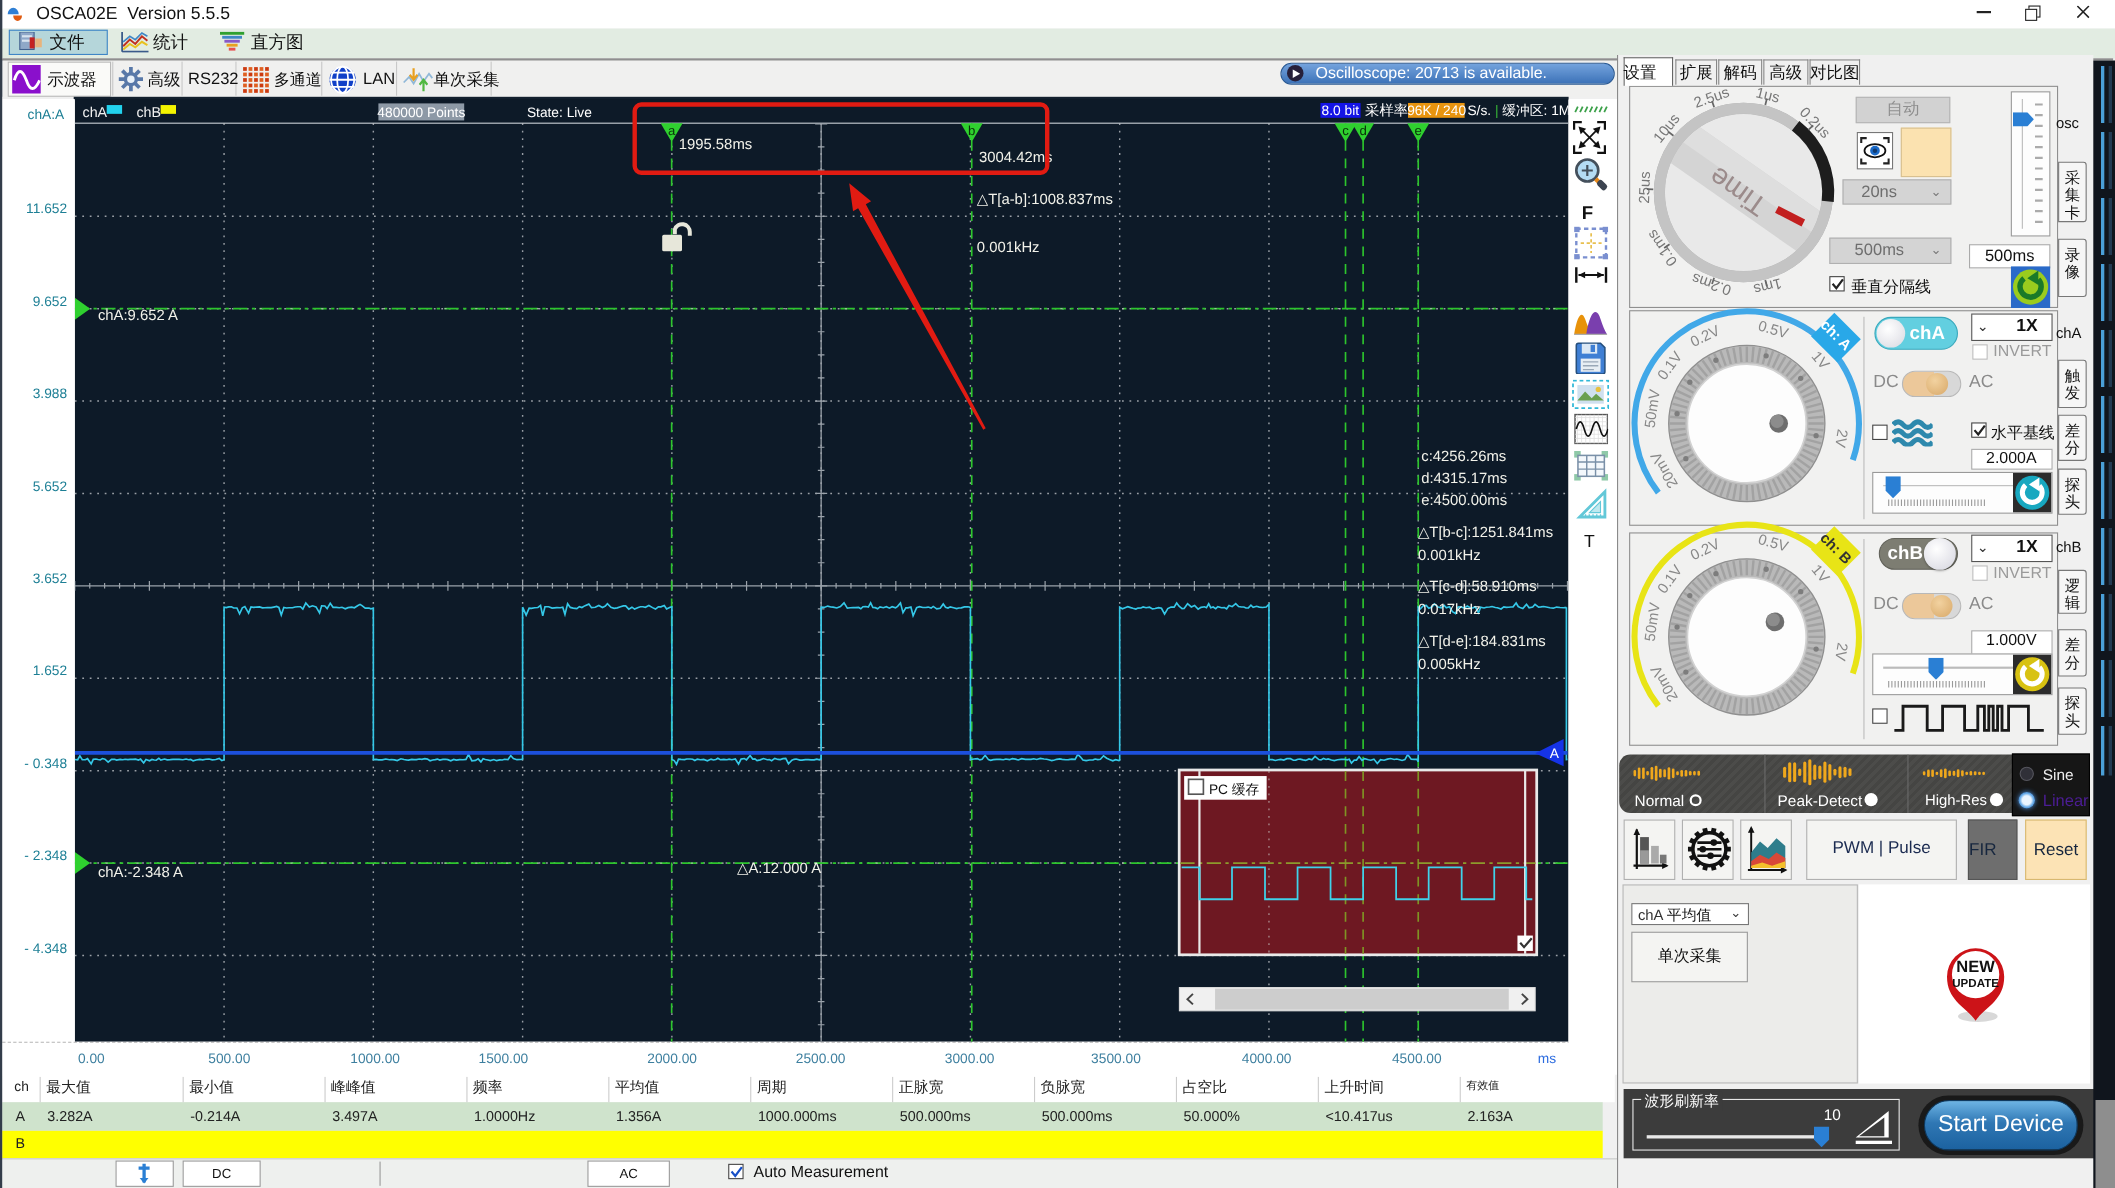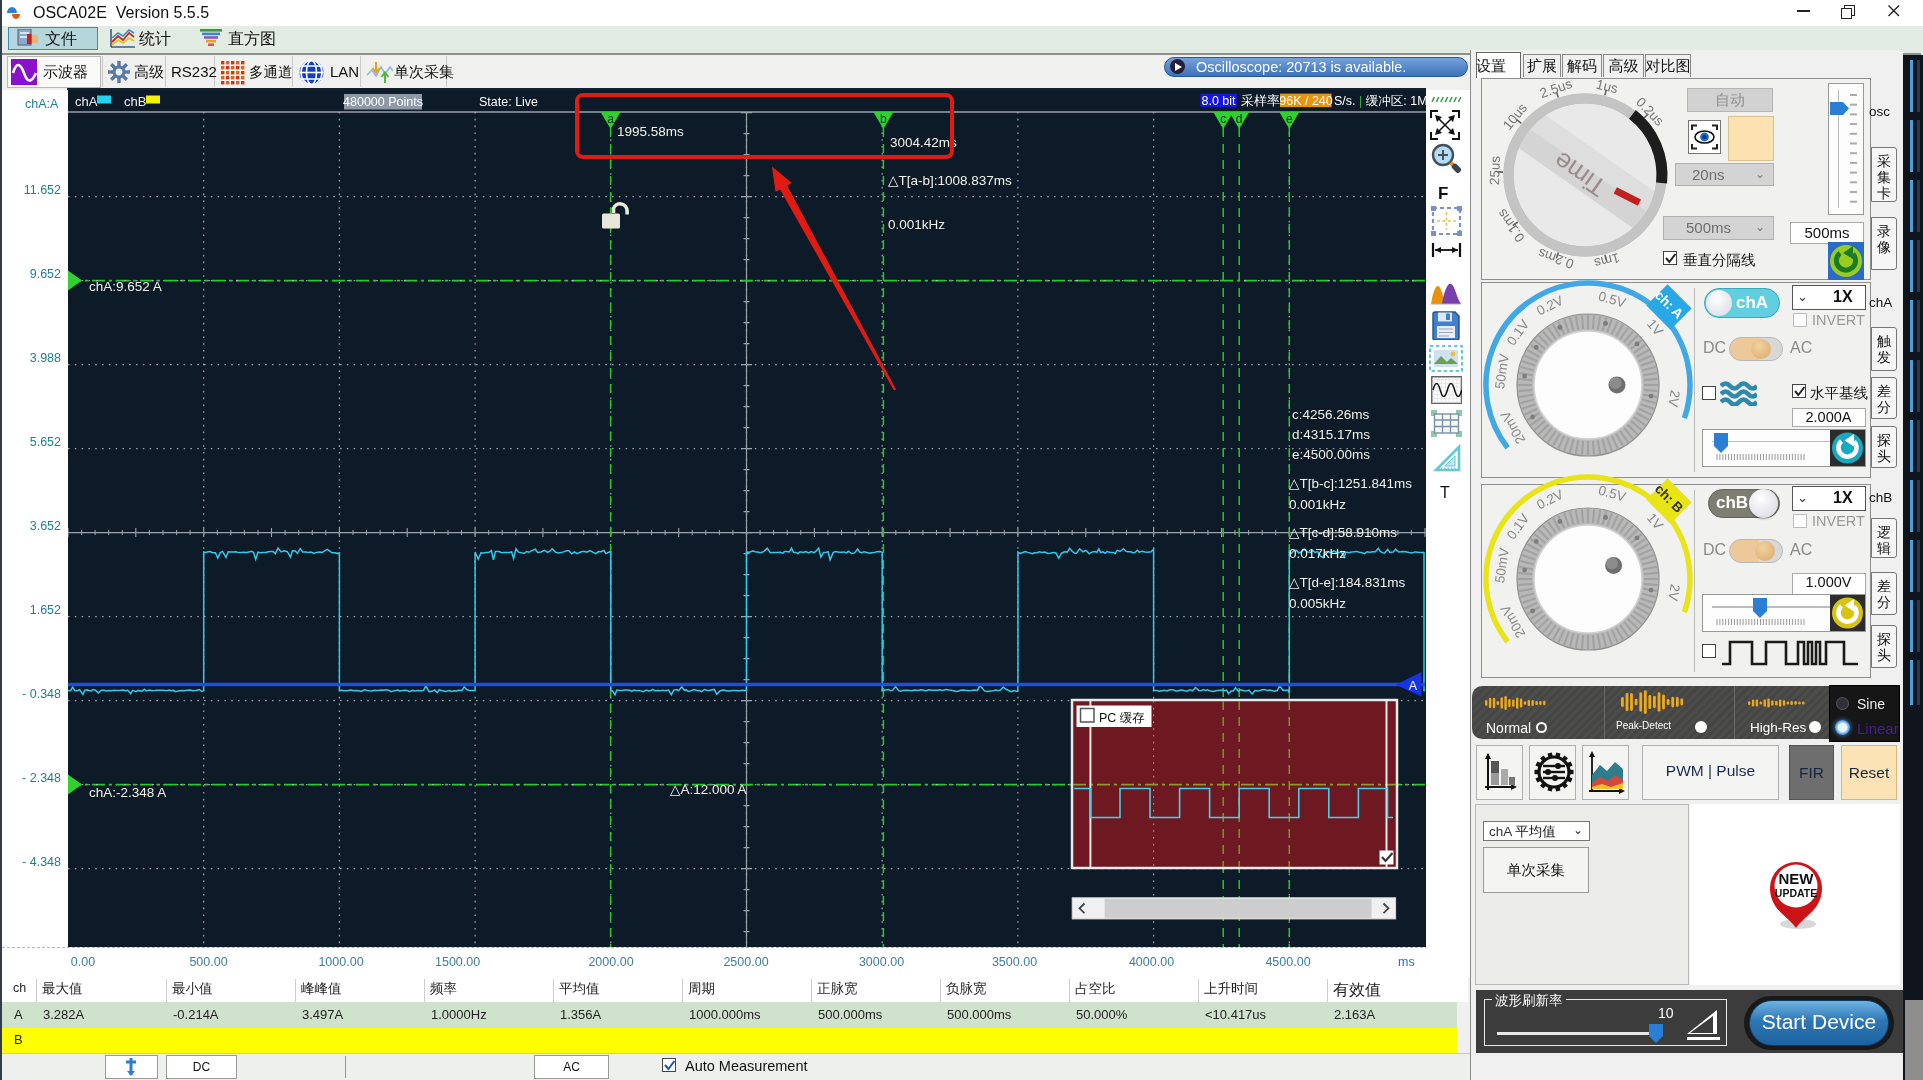--- a/index.html
+++ b/index.html
@@ -172,21 +172,21 @@
 <div class="abs" style="left:688px;top:980px;font-size:13.5px;color:#222">周期</div>
 <div class="abs" style="left:682px;top:979px;width:1px;height:23px;background:#ccc"></div>
 <div class="abs" style="left:817px;top:980px;font-size:13.5px;color:#222">正脉宽</div>
 <div class="abs" style="left:811px;top:979px;width:1px;height:23px;background:#ccc"></div>
 <div class="abs" style="left:946px;top:980px;font-size:13.5px;color:#222">负脉宽</div>
 <div class="abs" style="left:940px;top:979px;width:1px;height:23px;background:#ccc"></div>
 <div class="abs" style="left:1075px;top:980px;font-size:13.5px;color:#222">占空比</div>
 <div class="abs" style="left:1069px;top:979px;width:1px;height:23px;background:#ccc"></div>
 <div class="abs" style="left:1204px;top:980px;font-size:13.5px;color:#222">上升时间</div>
 <div class="abs" style="left:1198px;top:979px;width:1px;height:23px;background:#ccc"></div>
-<div class="abs" style="left:1333px;top:980px;font-size:16px;color:#222">有效值</div>
+<div class="abs" style="left:1333px;top:980px;font-size:10px;color:#222">有效值</div>
 <div class="abs" style="left:1327px;top:979px;width:1px;height:23px;background:#ccc"></div>
 <div class="abs" style="left:43px;top:1007px;font-size:13px;color:#222">3.282A</div>
 <div class="abs" style="left:173px;top:1007px;font-size:13px;color:#222">-0.214A</div>
 <div class="abs" style="left:302px;top:1007px;font-size:13px;color:#222">3.497A</div>
 <div class="abs" style="left:431px;top:1007px;font-size:13px;color:#222">1.0000Hz</div>
 <div class="abs" style="left:560px;top:1007px;font-size:13px;color:#222">1.356A</div>
 <div class="abs" style="left:689px;top:1007px;font-size:13px;color:#222">1000.000ms</div>
 <div class="abs" style="left:818px;top:1007px;font-size:13px;color:#222">500.000ms</div>
 <div class="abs" style="left:947px;top:1007px;font-size:13px;color:#222">500.000ms</div>
 <div class="abs" style="left:1076px;top:1007px;font-size:13px;color:#222">50.000%</div>
@@ -871,21 +871,21 @@
     <rect x="23.9" y="1.2" width="2.8" height="23.7" rx="1.4" fill="#f0a81c"></rect>
     <rect x="28.4" y="6.0" width="2.8" height="14.1" rx="1.4" fill="#f0a81c"></rect>
     <rect x="33.0" y="6.8" width="2.8" height="12.4" rx="1.4" fill="#f0a81c"></rect>
     <rect x="37.6" y="3.3" width="2.8" height="19.4" rx="1.4" fill="#f0a81c"></rect>
     <rect x="42.1" y="5.5" width="2.8" height="15.0" rx="1.4" fill="#f0a81c"></rect>
     <rect x="46.7" y="9.9" width="2.8" height="6.2" rx="1.4" fill="#f0a81c"></rect>
     <rect x="51.3" y="7.7" width="2.8" height="10.7" rx="1.4" fill="#f0a81c"></rect>
     <rect x="55.9" y="8.0" width="2.8" height="9.9" rx="1.4" fill="#f0a81c"></rect>
     <rect x="60.4" y="9.4" width="2.8" height="7.1" rx="1.4" fill="#f0a81c"></rect>
   </svg>
-<div class="abs" style="left:1616px;top:720px;font-size:10px;color:#fff">Peak-Detect</div>
+<div class="abs" style="left:1616px;top:720px;font-size:14px;color:#fff">Peak-Detect</div>
 <div class="abs" style="left:1695px;top:721px;width:12px;height:12px;border-radius:50%;background:#fff"></div>
 <svg class="abs" style="left:1747px;top:697px" width="60" height="12">
     <rect x="1.0" y="4.2" width="2.4" height="3.7" rx="1.2" fill="#f0a81c"></rect>
     <rect x="4.9" y="2.6" width="2.4" height="6.8" rx="1.2" fill="#f0a81c"></rect>
     <rect x="8.7" y="2.6" width="2.4" height="6.8" rx="1.2" fill="#f0a81c"></rect>
     <rect x="12.6" y="4.5" width="2.4" height="3.0" rx="1.2" fill="#f0a81c"></rect>
     <rect x="16.5" y="2.4" width="2.4" height="7.3" rx="1.2" fill="#f0a81c"></rect>
     <rect x="20.3" y="1.6" width="2.4" height="8.9" rx="1.2" fill="#f0a81c"></rect>
     <rect x="24.2" y="3.4" width="2.4" height="5.3" rx="1.2" fill="#f0a81c"></rect>
     <rect x="28.1" y="3.7" width="2.4" height="4.7" rx="1.2" fill="#f0a81c"></rect>
@@ -950,21 +950,21 @@
       <polygon points="4,0 1,6 7,6" fill="#111"></polygon>
       <polygon points="37,40 31,37 31,43" fill="#111"></polygon>
       <path d="M4,24 l8,-10 l7,6 l8,-9 l8,7 v20 h-31 z" fill="#2e7d8c"></path>
       <path d="M4,32 l8,-6 l8,4 l7,-6 l8,5 v9 h-31 z" fill="#d84838"></path>
       <path d="M4,36 l10,-3 l9,3 l12,-4 v6 h-31 z" fill="#f4c02c"></path>
     </svg>
   </div>
 <div class="abs" style="left:1642px;top:745px;width:137px;height:55px;background:#f4f4f2;border:1px solid #b0b0b0;box-sizing:border-box">
     <div style="position:absolute;left:0;top:16px;width:100%;text-align:center;font-size:15.5px;color:#1a2a50">PWM | Pulse</div>
   </div>
-<div class="abs" style="left:1789px;top:745px;width:45px;height:55px;background:#6e6e6e;border:1px solid #555;box-sizing:border-box;text-align:center;font-size:15.5px;color:#16263e;line-height:53px">FIR</div>
+<div class="abs" style="left:1789px;top:745px;width:45px;height:55px;background:#6e6e6e;border:1px solid #555;box-sizing:border-box;text-align:left;font-size:15.5px;color:#16263e;line-height:53px">FIR</div>
 <div class="abs" style="left:1841px;top:745px;width:56px;height:55px;background:#fce3b5;border:1px solid #d8b870;box-sizing:border-box;text-align:center;font-size:15.5px;color:#16263e;line-height:53px">Reset</div>
 <div class="abs" style="left:1475px;top:804px;width:214px;height:181px;background:#ececea;border:1px solid #b8b8b8;box-sizing:border-box"></div>
 <div class="abs" style="left:1483px;top:821px;width:107px;height:20px;background:#fff;border:1px solid #777;box-sizing:border-box"></div>
 <div class="abs" style="left:1489px;top:823px;font-size:13.5px;color:#111"><span style="color:#333">chA</span> 平均值</div>
 <div class="abs" style="left:1573px;top:823px;font-size:12px;color:#333">⌄</div>
 <div class="abs" style="left:1483px;top:847px;width:106px;height:46px;background:#f4f4f2;border:1px solid #999;box-sizing:border-box;text-align:center;font-size:14.5px;color:#111;line-height:44px">单次采集</div>
 <div class="abs" style="left:1690px;top:804px;width:210px;height:181px;background:#fff"></div>
 <svg class="abs" style="left:1758px;top:850px" width="76" height="82">
     <ellipse cx="40" cy="74" rx="18" ry="5" fill="#c8c8c8" opacity="0.7"></ellipse>
     <path d="M38,78 C30,66 12,60 12,38 A26,26 0 1 1 64,38 C64,60 46,66 38,78 Z" fill="#cc1318"></path>

